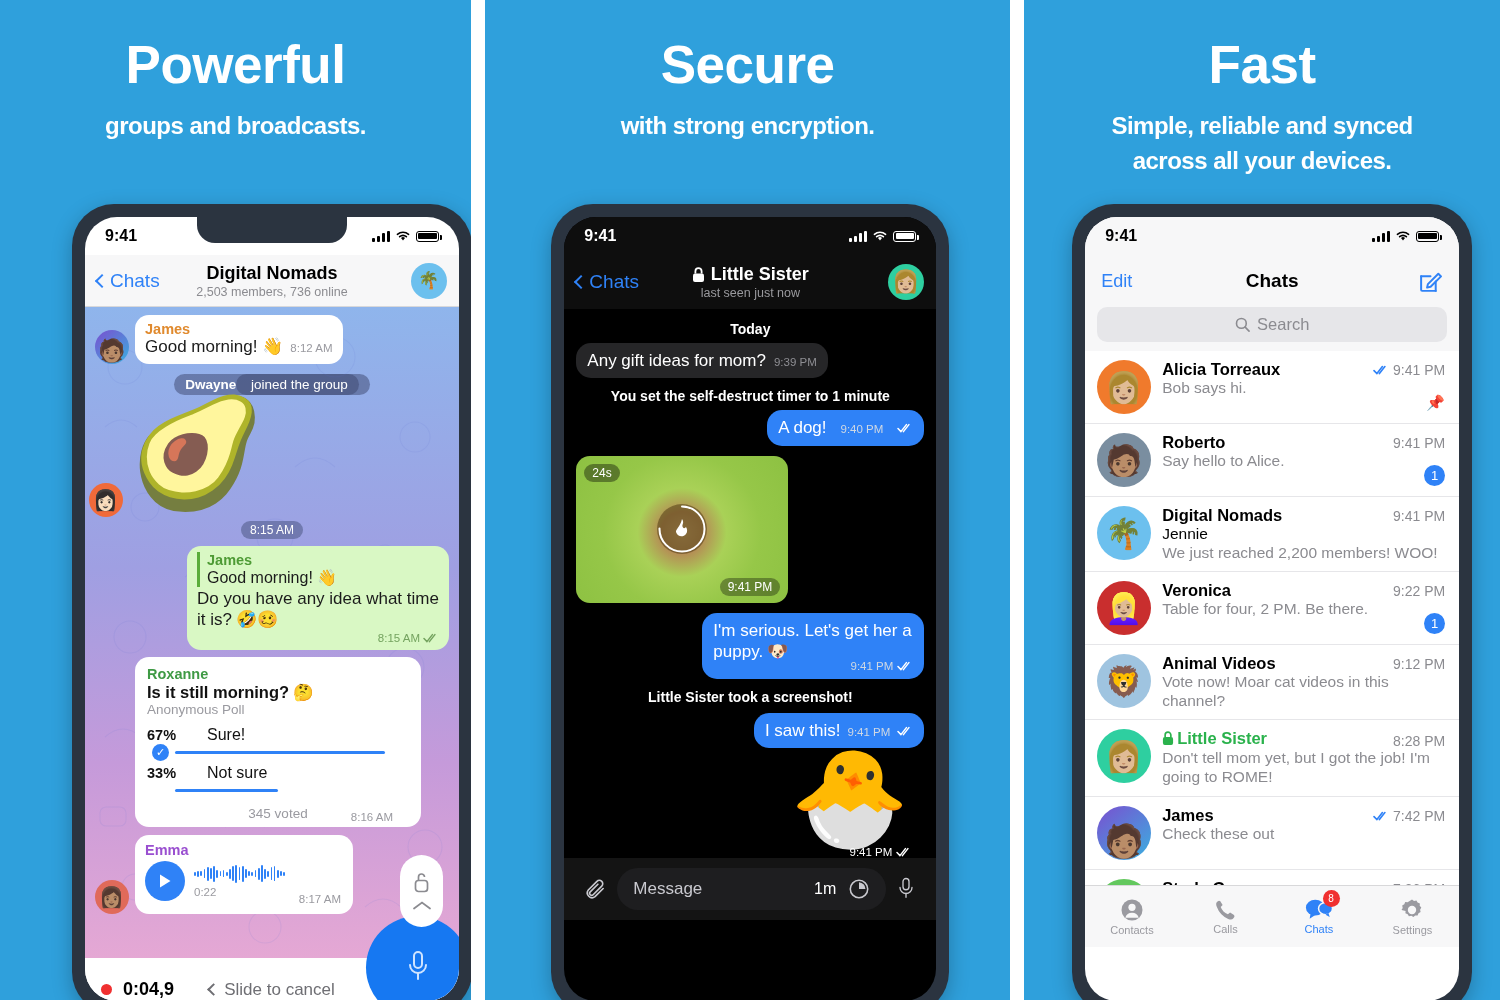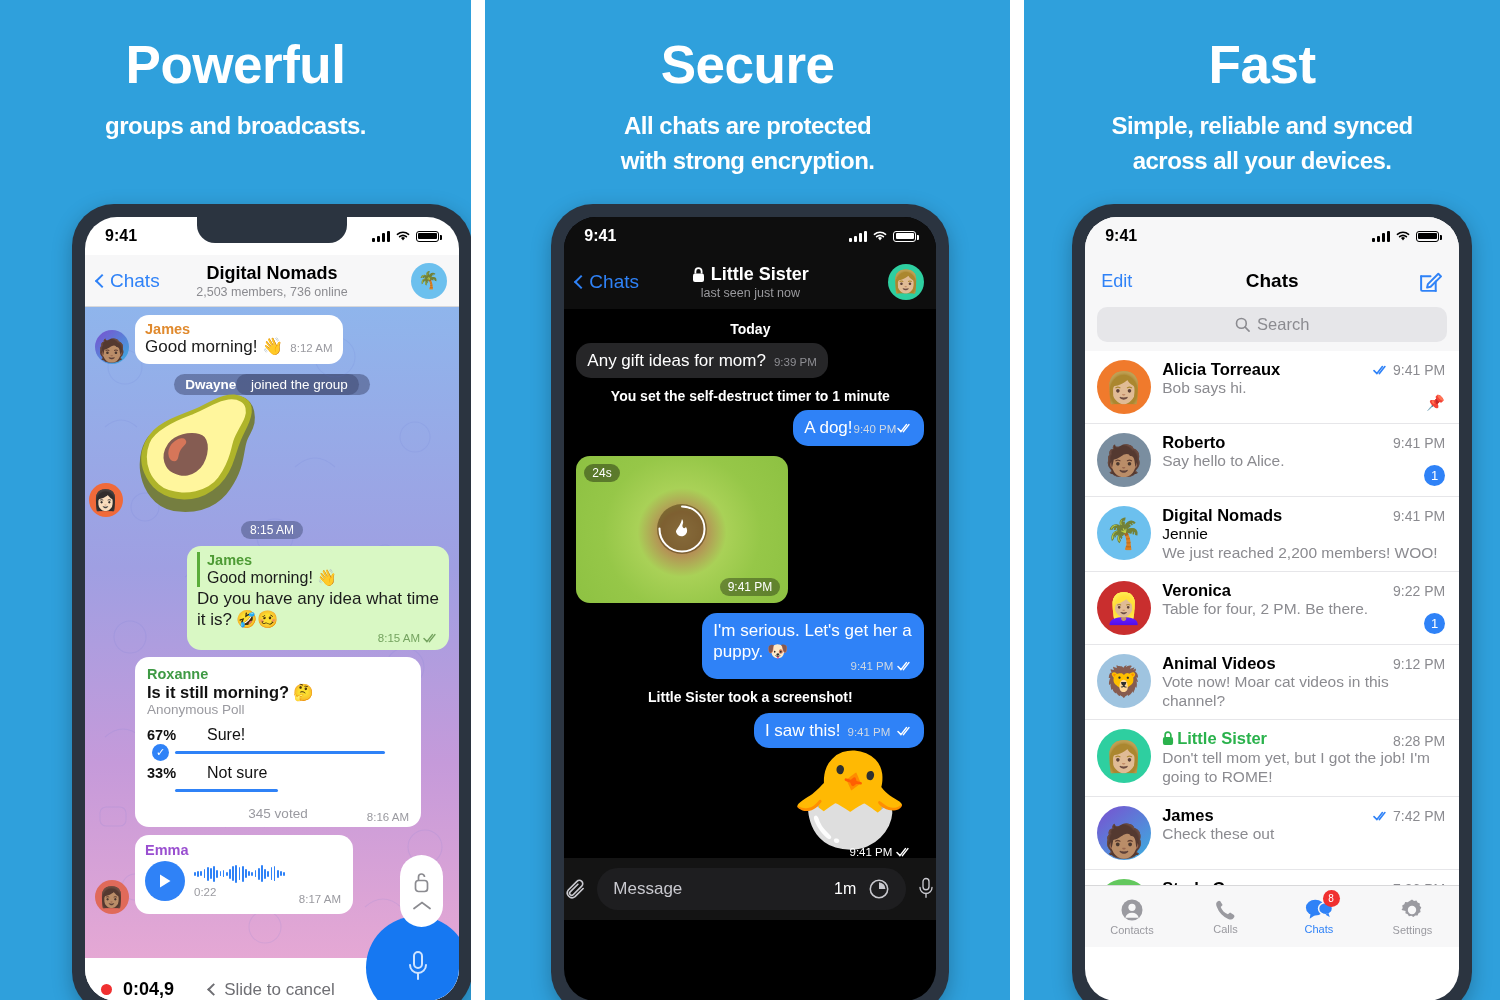--- a/index.html
+++ b/index.html
@@ -71,21 +71,21 @@
   .poll-type { font-size:13.5px; color:#9a9aa0; margin-bottom:9px; }
   .opt { margin-bottom:2px; }
   .opt-top { display:flex; align-items:baseline; gap:22px; }
   .opt-pct { font-size:14.5px; font-weight:bold; color:#111; width:38px; }
   .opt-lbl { font-size:16px; color:#111; }
   .opt-barwrap { display:flex; align-items:center; gap:6px; height:18px; padding-left:5px; }
   .tick { width:17px; height:17px; border-radius:50%; background:#2f82f7; color:#fff;
           font-size:11px; display:flex; align-items:center; justify-content:center; flex:none; }
   .bar { height:3.5px; border-radius:2px; background:#2f82f7; }
   .poll-foot { display:flex; justify-content:center; position:relative; font-size:13.5px; color:#9a9aa0; margin-top:6px; }
-  .poll-foot em { position:absolute; right:0; bottom:-2px; font-style:normal; font-size:11.5px; }
+  .poll-foot em { position:absolute; right:16px; bottom:-2px; font-style:normal; font-size:11.5px; }
 
   .voice { background:#fff; border-radius:14px; padding:7px 12px 7px 10px; width:218px; }
   .playbtn { width:40px; height:40px; border-radius:50%; background:#2f82f7; flex:none;
              display:flex; align-items:center; justify-content:center; }
   .wave { display:flex; align-items:center; gap:1.4px; height:20px; }
   .wave i { width:1.8px; background:#2f82f7; border-radius:1px; display:block; }
 
   .inputbar1 { height:63px; background:#fff; display:flex; align-items:center;
                padding:0 16px; position:relative; }
   .rec-dot { width:11px; height:11px; border-radius:50%; background:#f03030; }
@@ -119,21 +119,21 @@
   .photo { width:212px; height:147px; border-radius:14px; position:relative; overflow:hidden;
            background:radial-gradient(circle at 50% 52%,#c6a36a 0%,#b58b55 16%,#a9d157 34%,#96c748 60%,#8dc142 100%); }
   .ttl { position:absolute; top:8px; left:8px; background:rgba(0,0,0,.38); color:#fff;
          font-size:12px; padding:2px 8px; border-radius:10px; }
   .ph-time { position:absolute; right:8px; bottom:7px; background:rgba(0,0,0,.33); color:#fff;
              font-size:12px; padding:2px 8px; border-radius:10px; }
   .burn { position:absolute; left:50%; top:50%; transform:translate(-50%,-50%);
           width:50px; height:50px; border-radius:50%; background:rgba(80,60,20,.55);
           display:flex; align-items:center; justify-content:center; }
   .d-input { position:absolute; left:0; right:0; bottom:0; height:62px; background:#141414;
-             display:flex; align-items:center; padding:0 0; gap:10px; }
+             display:flex; align-items:center; padding:0 20px; gap:10px; }
   .d-field { flex:1; height:42px; background:#1e1e20; border-radius:21px; display:flex;
              align-items:center; padding:0 16px; gap:12px; }
   .d-ph { font-size:17px; color:#c9c9cf; flex:1; }
 
   
   .l-nav { height:52px; background:#f7f7f8; display:flex; align-items:center;
            padding:0 16px; position:relative; }
   .l-edit { color:#2f82f7; font-size:18px; }
   .l-title { position:absolute; left:0; right:0; text-align:center; font-size:19px;
              font-weight:bold; color:#000; pointer-events:none; }
@@ -405,21 +405,20 @@
       </div>
     </div>
   </div>
 
   <div class="gap"></div>
 
   <div class="panel p2">
     <div class="headline">
       <div class="h-title">Secure</div>
       <div class="h-sub">
-        <div>All chats are protected</div>
         <div>with strong encryption.</div>
       </div>
     </div>
 
     <div class="phone" style="left:66px; top:204px; width:398px; height:810px;">
       <div class="screen" style="left:13px; top:13px; width:372px; height:784px; border-radius:32px; background:#000;">
         <div class="notch" style="width:150px;height:26px;"></div>
         <div class="statusbar" style="color:#fff;background:#0e0e0e;">
           <div class="sb-time">9:41</div>
           <div class="sb-right">
@@ -469,21 +468,21 @@
               </div>
             </div>
           </div>
 
           <div class="d-sys">
             <b>You</b><span> set the self-destruct timer to 1 minute</span>
           </div>
 
           <div class="d-row right">
             <div class="d-bub d-out">
-              <div style="display:flex;align-items:baseline;gap:1px;">
+              <div style="display:flex;align-items:baseline;gap:14px;">
                 <span class="d-txt">A dog!</span>
                 <span class="d-time">9:40 PM</span>
                 <svg width="16" height="10" viewBox="0 0 16 10">
                     <path d="M1 5.6 3.9 8.6 9.4 1.6M6.4 8.6 11.9 1.6" stroke="#fff" stroke-width="1.5" fill="none" stroke-linecap="round"></path>
                   </svg>
               </div>
             </div>
           </div>
 
           <div class="d-row">

